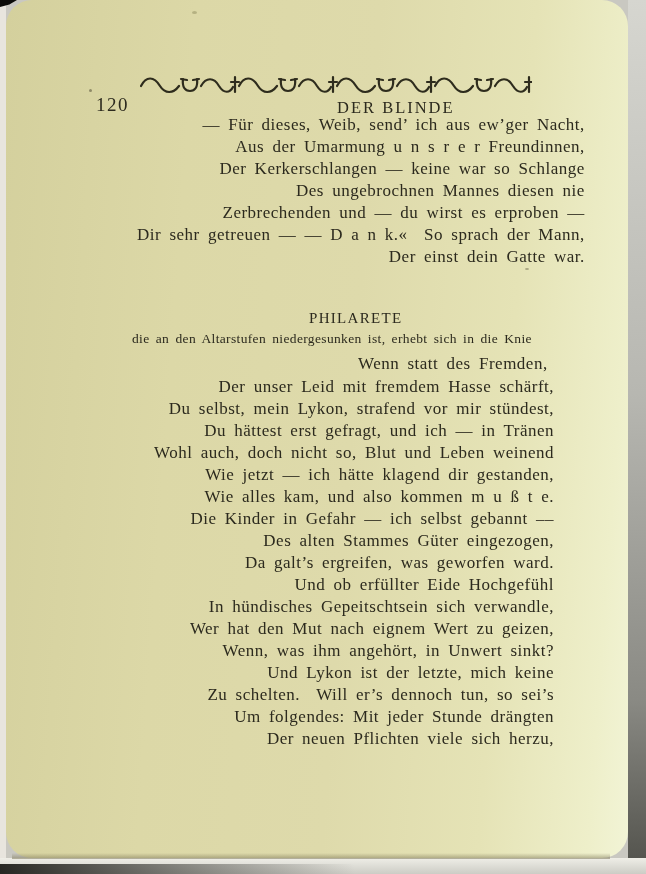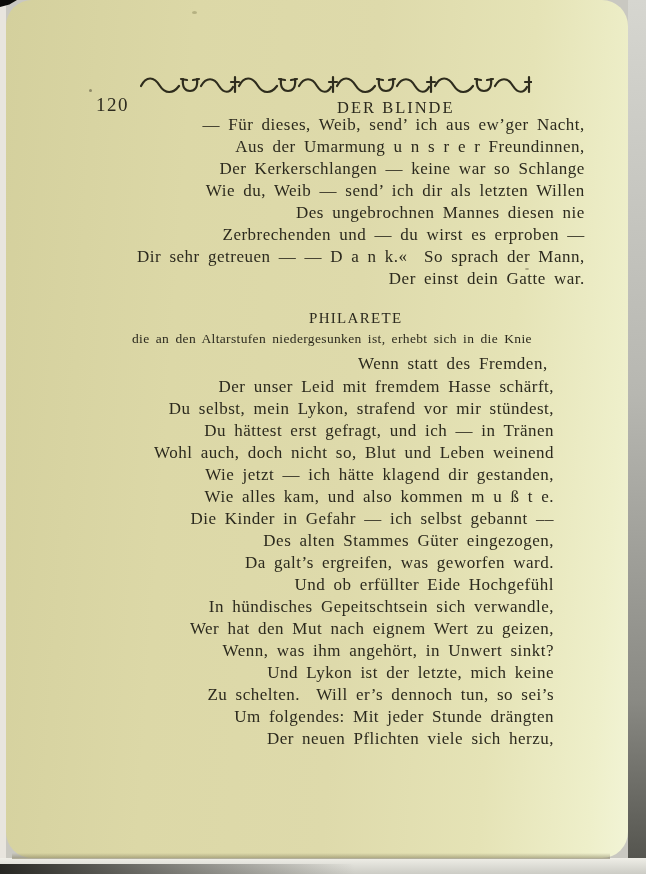--- a/index.html
+++ b/index.html
@@ -75,21 +75,20 @@
       <use href="#orn" x="294"></use>
     </svg>
   </div>
 
   <div class="running-title">DER BLINDE</div>
 
   <div class="stanza stanza1">
       <div class="line">— Für dieses, Weib, send’ ich aus ew’ger Nacht,</div>
       <div class="line">Aus der Umarmung u n s r e r Freundinnen,</div>
       <div class="line">Der Kerkerschlangen — keine war so Schlange</div>
-      <div class="line">Wie du, Weib — send’ ich dir als letzten Willen</div>
       <div class="line">Des ungebrochnen Mannes diesen nie</div>
       <div class="line">Zerbrechenden und — du wirst es erproben —</div>
       <div class="line">Dir sehr getreuen — — D a n k.«  So sprach der Mann,</div>
       <div class="line">Der einst dein Gatte war.</div>
     </div>
 
   <div class="speaker">PHILARETE</div>
   <div class="stagedir">die an den Altarstufen niedergesunken ist, erhebt sich in die Knie</div>
 
   <div class="stanza opening-line">Wenn statt des Fremden,</div>

